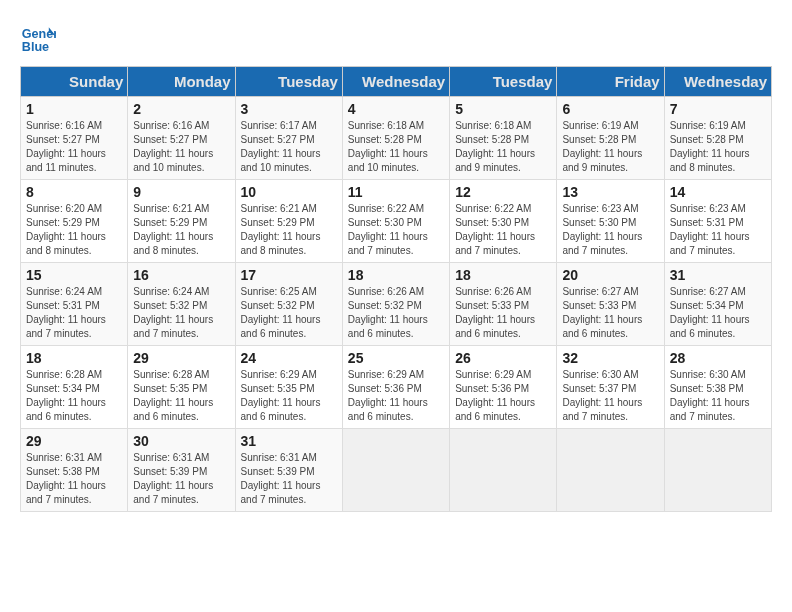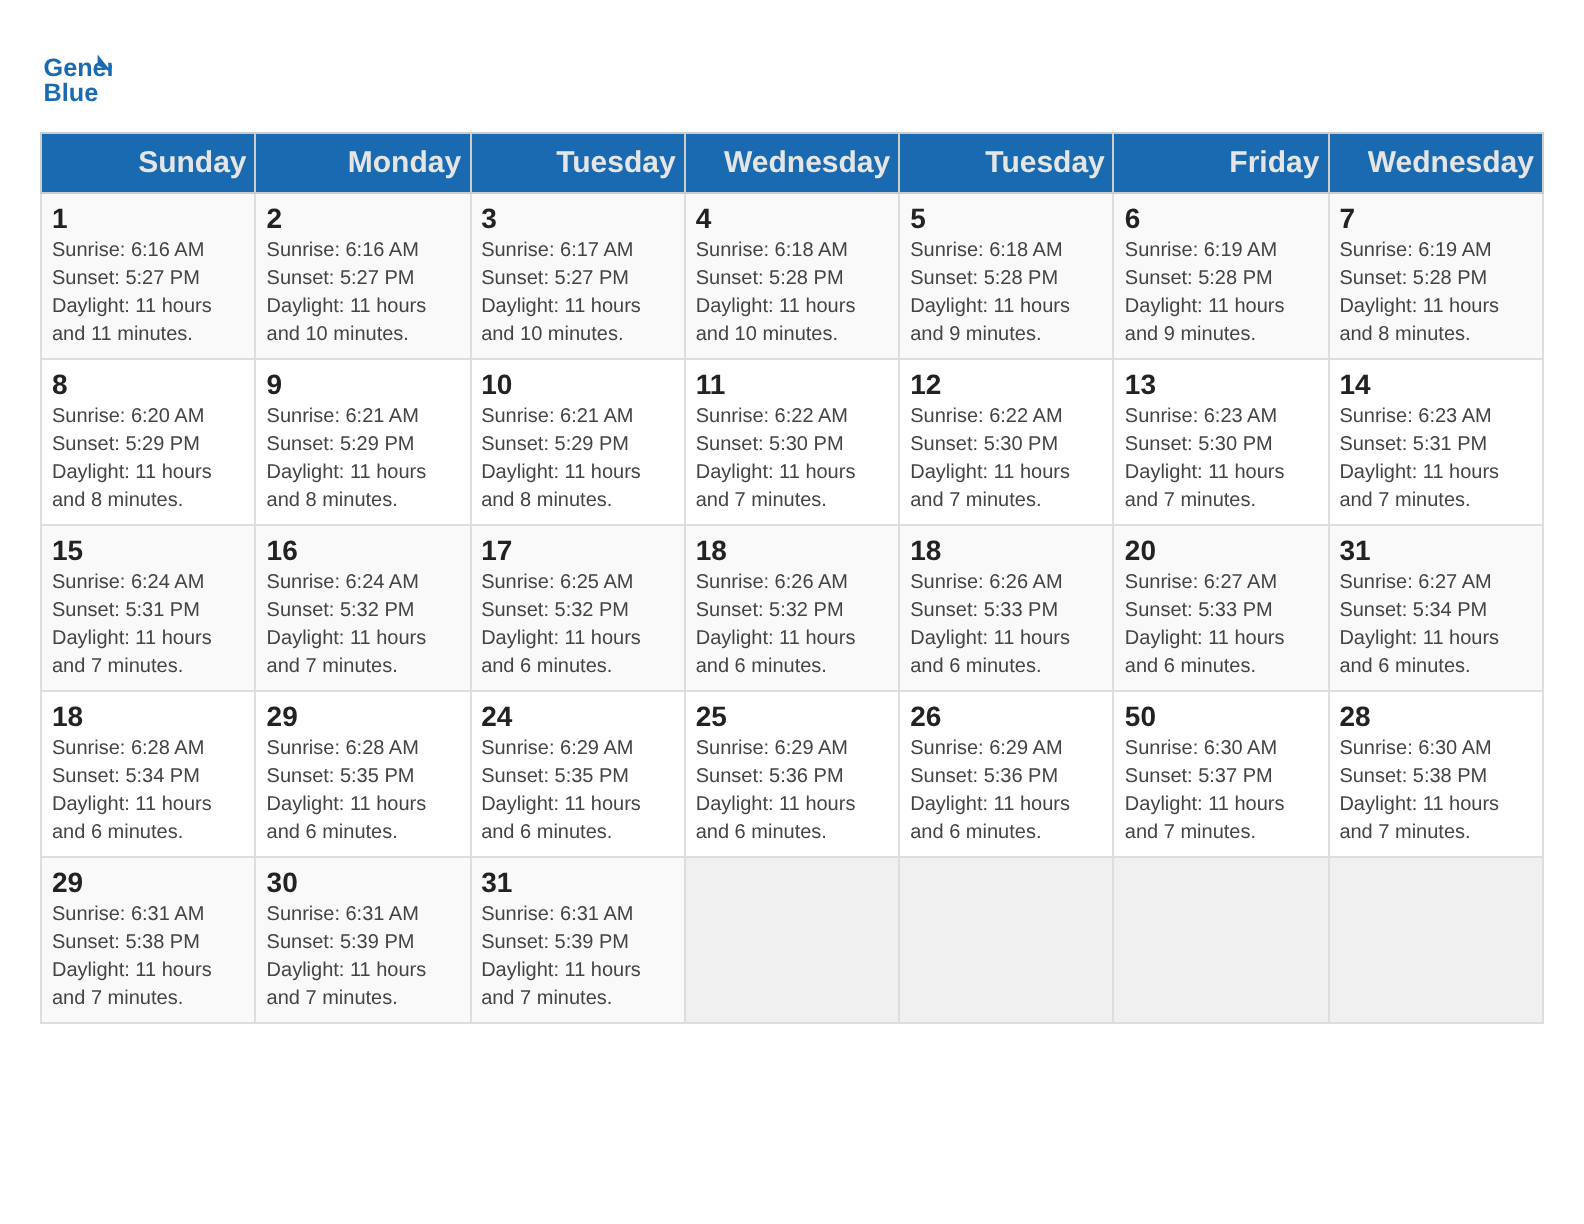--- a/index.html
+++ b/index.html
@@ -164,21 +164,21 @@
         <td><span class="day-number">18</span>
 <span class="day-info">Sunrise: 6:28 AM<br>Sunset: 5:34 PM<br>Daylight: 11 hours and 6 minutes.</span></td>
         <td><span class="day-number">29</span>
 <span class="day-info">Sunrise: 6:28 AM<br>Sunset: 5:35 PM<br>Daylight: 11 hours and 6 minutes.</span></td>
         <td><span class="day-number">24</span>
 <span class="day-info">Sunrise: 6:29 AM<br>Sunset: 5:35 PM<br>Daylight: 11 hours and 6 minutes.</span></td>
         <td><span class="day-number">25</span>
 <span class="day-info">Sunrise: 6:29 AM<br>Sunset: 5:36 PM<br>Daylight: 11 hours and 6 minutes.</span></td>
         <td><span class="day-number">26</span>
 <span class="day-info">Sunrise: 6:29 AM<br>Sunset: 5:36 PM<br>Daylight: 11 hours and 6 minutes.</span></td>
-        <td><span class="day-number">50</span>
+        <td><span class="day-number">32</span>
 <span class="day-info">Sunrise: 6:30 AM<br>Sunset: 5:37 PM<br>Daylight: 11 hours and 7 minutes.</span></td>
         <td><span class="day-number">28</span>
 <span class="day-info">Sunrise: 6:30 AM<br>Sunset: 5:38 PM<br>Daylight: 11 hours and 7 minutes.</span></td>
       </tr>
       <tr>
         <td><span class="day-number">29</span>
 <span class="day-info">Sunrise: 6:31 AM<br>Sunset: 5:38 PM<br>Daylight: 11 hours and 7 minutes.</span></td>
         <td><span class="day-number">30</span>
 <span class="day-info">Sunrise: 6:31 AM<br>Sunset: 5:39 PM<br>Daylight: 11 hours and 7 minutes.</span></td>
         <td><span class="day-number">31</span>

